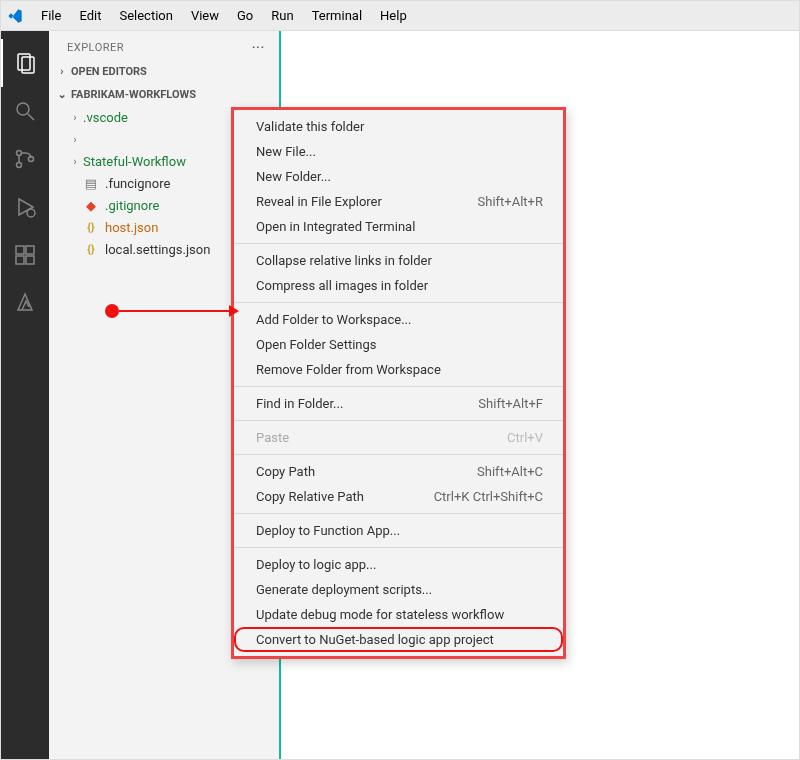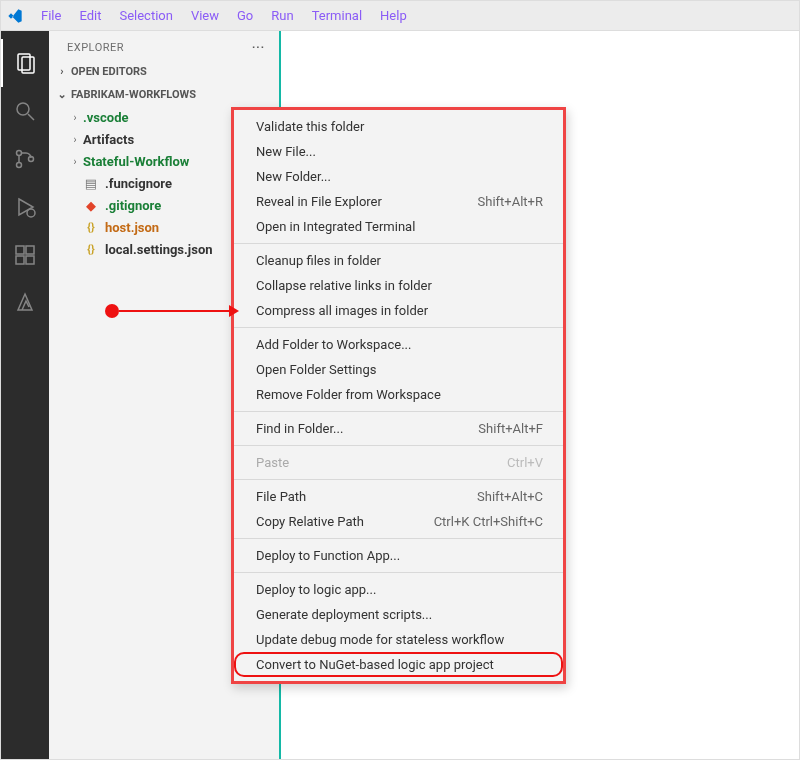--- a/index.html
+++ b/index.html
@@ -22,21 +22,21 @@
       border-bottom: 1px solid #ddd;
       padding: 0 6px;
       gap: 2px;
     }
     .menubar .logo {
       width: 16px; height: 16px;
       margin-right: 8px;
     }
     .menubar .menu-item {
       padding: 4px 8px;
-      color: #8b5cf6;
+      color: #000000;
       cursor: default;
     }
     .main {
       display: flex;
       height: calc(100% - 30px);
     }
     .activity-bar {
       width: 48px;
       background: #2c2c2c;
       display: flex;
@@ -104,21 +104,21 @@
       cursor: pointer;
     }
     .tree-row .chev { width: 12px; font-size: 10px; color: #666; }
     .tree-row .icon {
       width: 16px; height: 16px;
       display: inline-flex;
       align-items: center;
       justify-content: center;
       margin-right: 6px;
     }
-    .tree-row .label { flex: 1; font-size: 13px; font-weight: bold; }
+    .tree-row .label { flex: 1; font-size: 13px; }
     .green { color: #1a7f37; }
     .orange { color: #c36a15; }
     .json-icon { color: #c9a227; font-weight: 700; font-size: 11px; }
     .file-icon { color: #7a7a7a; }
     .editor {
       flex: 1;
       background: #fff;
       position: relative;
     }
     .context-menu {
@@ -256,21 +256,20 @@
         <span class="chev">⌄</span>
         <span>FABRIKAM-WORKFLOWS</span>
       </div>
       <div class="tree">
         <div class="tree-row">
           <span class="chev">›</span>
           <span class="label green">.vscode</span>
         </div>
         <div class="tree-row">
           <span class="chev">›</span>
-          <span class="label">Artifacts</span>
         </div>
         <div class="tree-row">
           <span class="chev">›</span>
           <span class="label green">Stateful-Workflow</span>
         </div>
         <div class="tree-row">
           <span class="chev"></span>
           <span class="icon file-icon">▤</span>
           <span class="label">.funcignore</span>
         </div>
@@ -308,23 +307,20 @@
     </div>
     <div class="ctx-item">
       <span>Reveal in File Explorer</span>
       <span class="shortcut">Shift+Alt+R</span>
     </div>
     <div class="ctx-item">
       <span>Open in Integrated Terminal</span>
     </div>
     <div class="ctx-sep"></div>
     <div class="ctx-item">
-      <span>Cleanup files in folder</span>
-    </div>
-    <div class="ctx-item">
       <span>Collapse relative links in folder</span>
     </div>
     <div class="ctx-item">
       <span>Compress all images in folder</span>
     </div>
     <div class="ctx-sep"></div>
     <div class="ctx-item">
       <span>Add Folder to Workspace...</span>
     </div>
     <div class="ctx-item">
@@ -338,21 +334,21 @@
       <span>Find in Folder...</span>
       <span class="shortcut">Shift+Alt+F</span>
     </div>
     <div class="ctx-sep"></div>
     <div class="ctx-item disabled">
       <span>Paste</span>
       <span class="shortcut">Ctrl+V</span>
     </div>
     <div class="ctx-sep"></div>
     <div class="ctx-item">
-      <span>File Path</span>
+      <span>Copy Path</span>
       <span class="shortcut">Shift+Alt+C</span>
     </div>
     <div class="ctx-item">
       <span>Copy Relative Path</span>
       <span class="shortcut">Ctrl+K Ctrl+Shift+C</span>
     </div>
     <div class="ctx-sep"></div>
     <div class="ctx-item">
       <span>Deploy to Function App...</span>
     </div>

